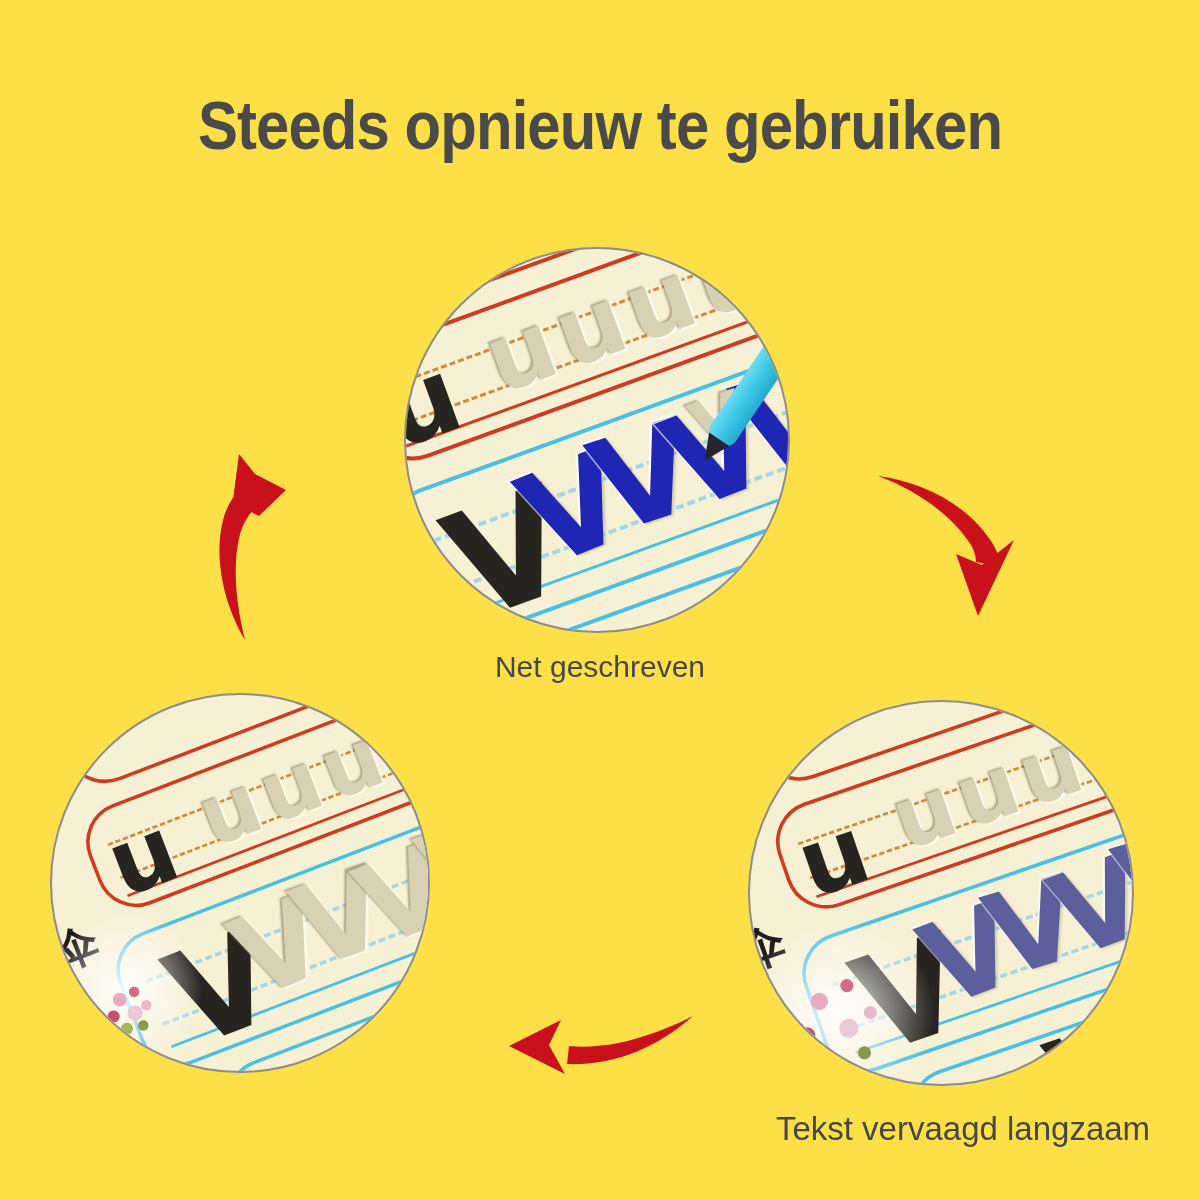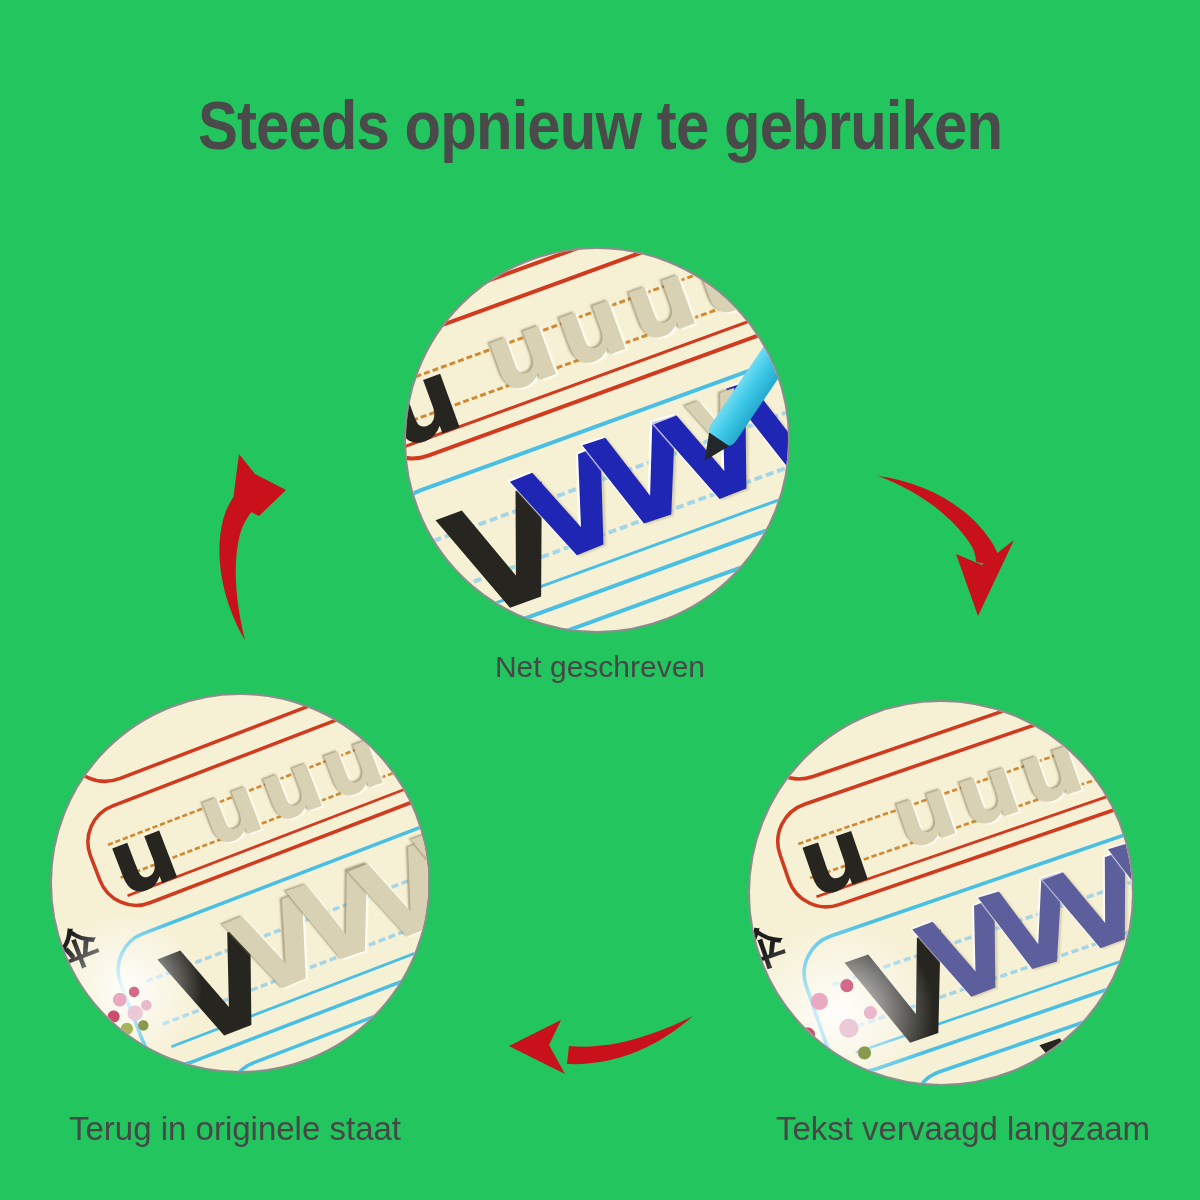--- a/index.html
+++ b/index.html
@@ -6,21 +6,21 @@
     --title-text:#4a4a4a; --caption-text:#474747; --arrow-red:#c9111c;
     --paper-cream:#f6f0d4; --line-red:#d03b20; --line-blue:#49bfe4;
     --dash-orange:#d08a33; --dash-blue:#a5d6e8; --ink-black:#26251f;
     --ink-fresh-blue:#2026b4; --ink-faded-purple:#5d5f9d; --groove-beige:#d9d1b3;
     --circle-border:#8d8d8d; --pen-cyan:#3fc9e8;
   }
   *{margin:0;padding:0;box-sizing:border-box}
   html,body{width:1200px;height:1200px;background:#ffffff;overflow:hidden;
     font-family:"Liberation Sans","DejaVu Sans",sans-serif;}
   .abs{position:absolute}
-  #canvas{position:relative;width:1200px;height:1200px;background:#22c55e}
+  #canvas{position:relative;width:1200px;height:1200px;background:#fde047}
 
   .page-title{position:absolute;left:0;top:86px;width:1200px;text-align:center;
     font-size:68px;font-weight:700;color:var(--title-text);
     transform:scaleX(.88);letter-spacing:-1px;}
 
   .caption{position:absolute;text-align:center;font-weight:400;color:var(--caption-text)}
   .cap-top{left:300px;top:650px;width:600px;font-size:30px}
   .cap-left{left:0px;top:1110px;width:470px;font-size:33px}
   .cap-right{left:713px;top:1110px;width:500px;font-size:33px}
 
@@ -170,21 +170,20 @@
         <span class="lt printed v-print">V</span>
         <span class="lt vink v1">V</span>
         <span class="lt vink v2">V</span>
         <span class="lt vink v3">V</span>
         <span class="lt vink v4">V</span>
       </div>
     </div>
     <div class="glare"></div>
     <div class="flowers"></div>
   </div>
-  <div class="caption cap-left">Terug in originele staat</div>
 
   <div class="stage-circle s-right">
     <div class="sheet">
       <div class="content">
         <div class="cell cell-prev"></div>
         <div class="cell cell-u"></div>
         <div class="rule d-o1"></div>
         <div class="rule d-o2"></div>
         <div class="rule r-red"></div>
         <span class="lt printed u-print">u</span>

